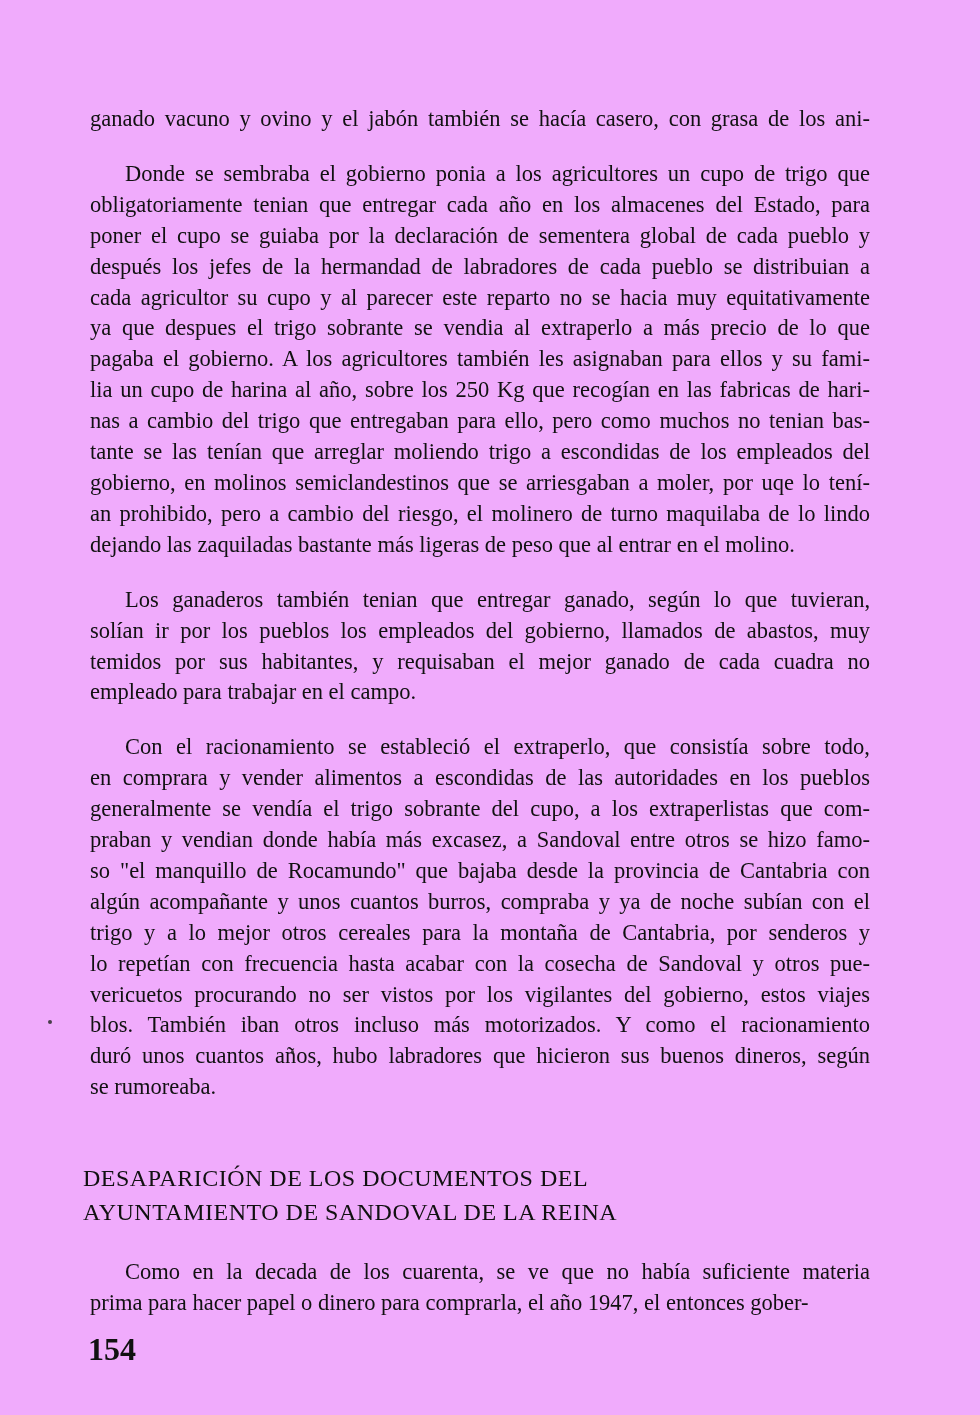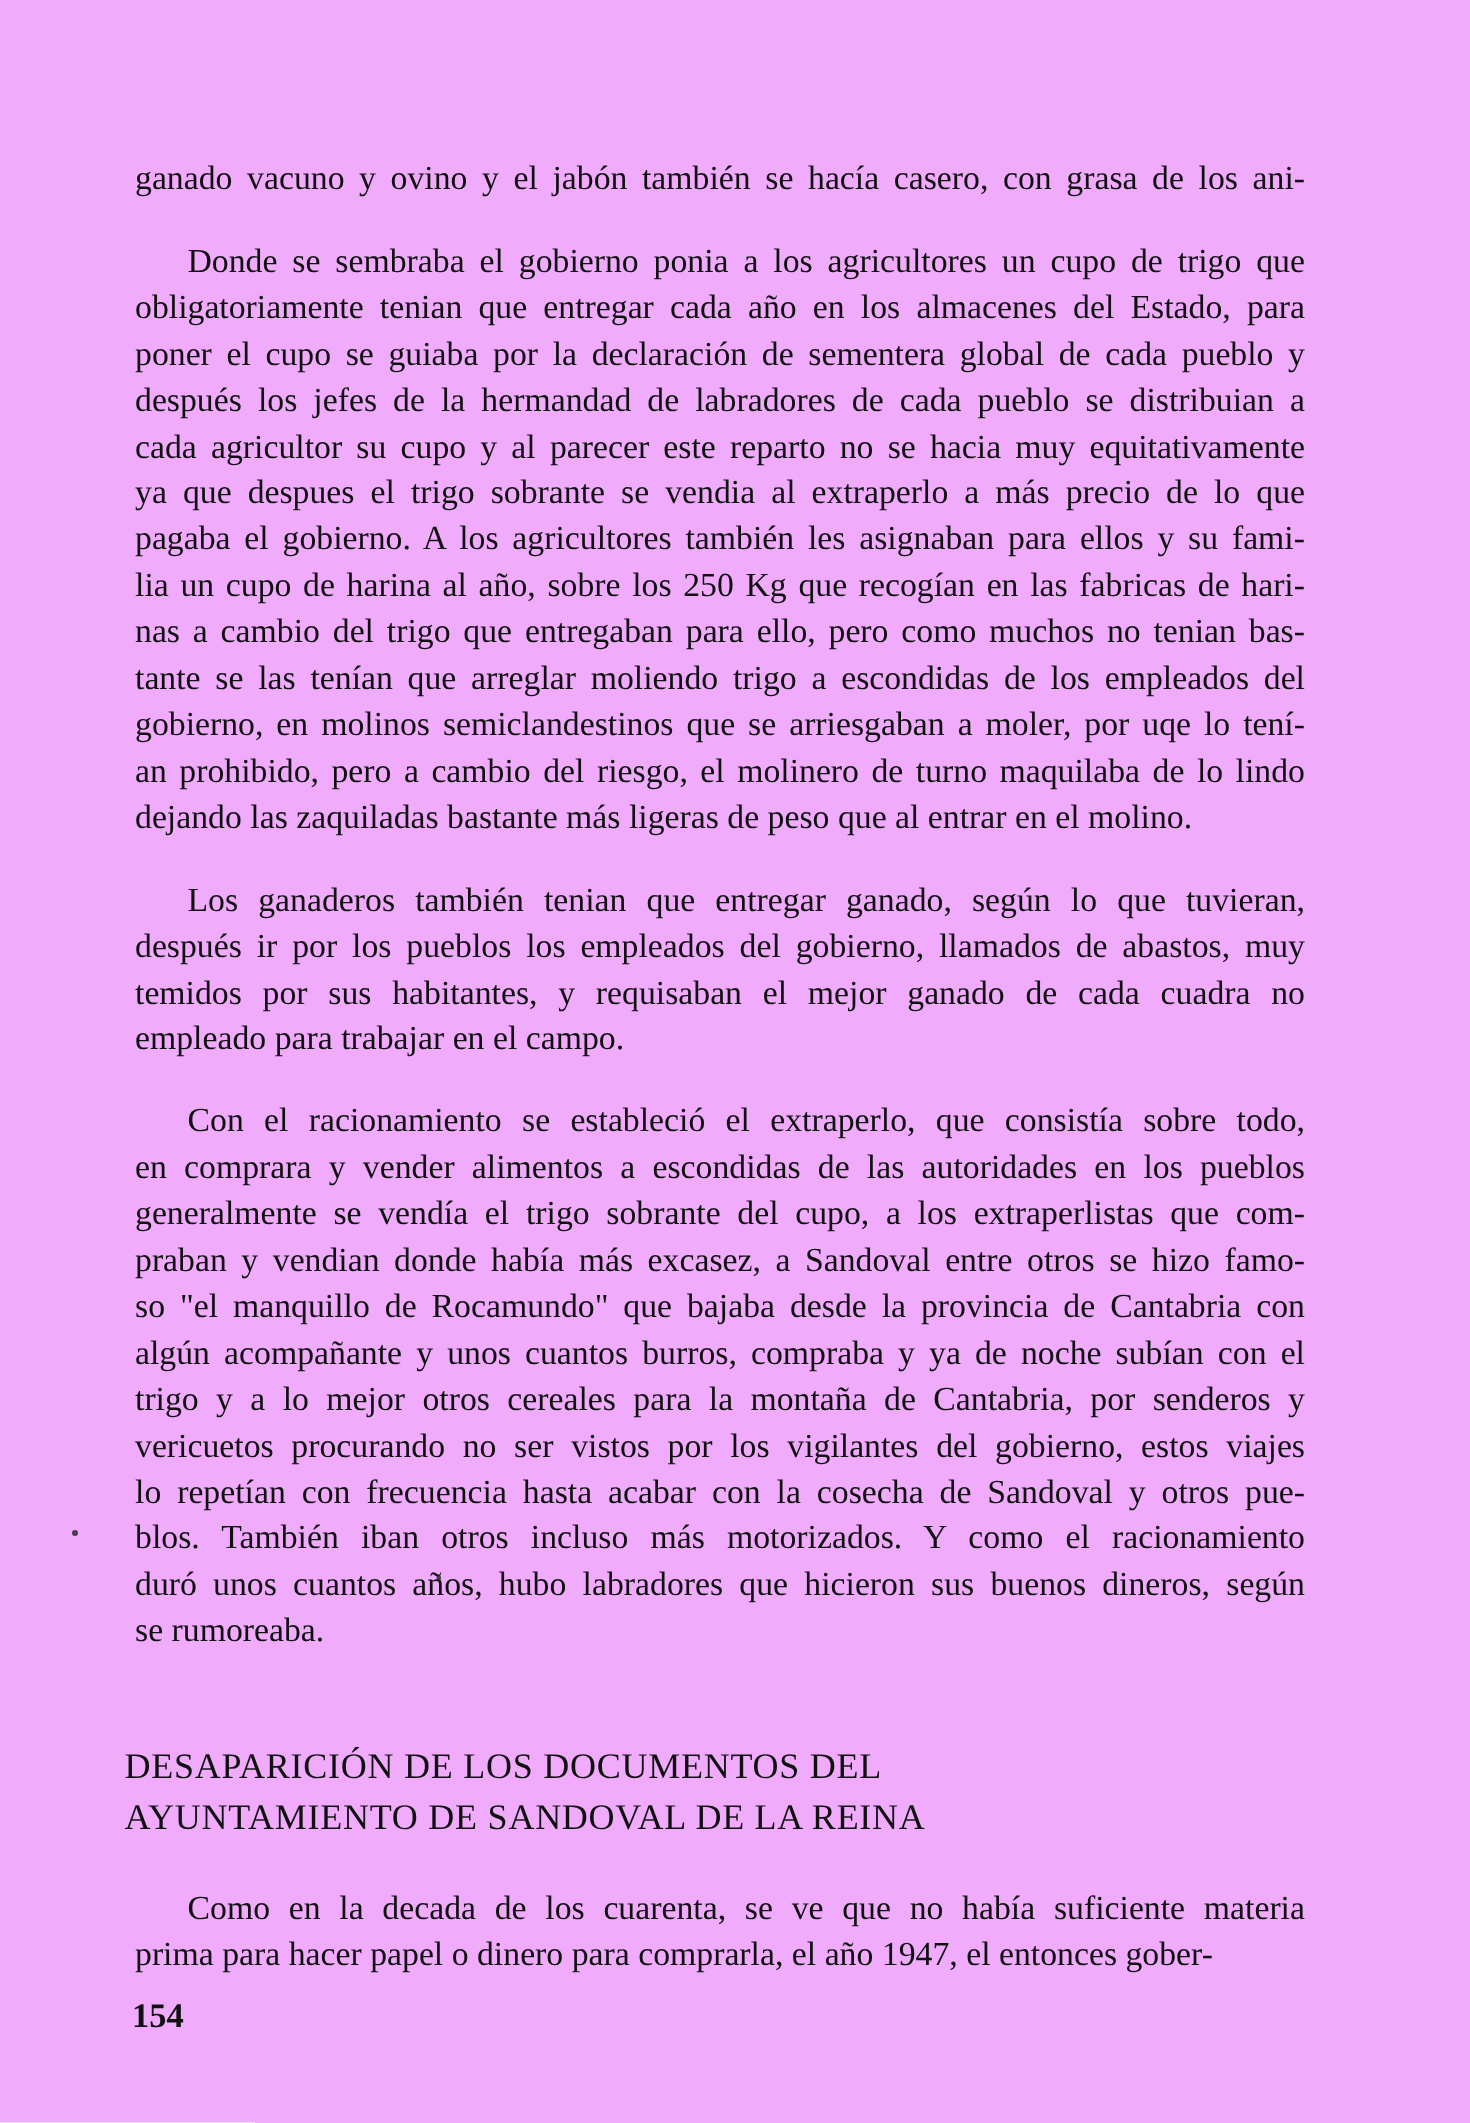--- a/index.html
+++ b/index.html
@@ -32,21 +32,21 @@
     font-weight: normal;
     letter-spacing: 0.5px;
     position: relative;
     left: -7px;
   }
   .after-heading { margin-top: 28px; }
   .page-number {
     position: absolute;
     left: 88px;
     top: 1331px;
-    font-size: 23px;
+    font-size: 32px;
     font-weight: bold;
   }
   .artifact {
     position: absolute;
     background: #2a2a2a;
     border-radius: 50%;
     opacity: 0.85;
   }
   .dot1 { left: 48px; top: 1020px; width: 4px; height: 4px; }
   .dot2 { left: 291px; top: 1050px; width: 3px; height: 4px; }
@@ -72,35 +72,35 @@
         <div class="line">lia un cupo de harina al año, sobre los 250 Kg que recogían en las fabricas de hari-</div>
         <div class="line">nas a cambio del trigo que entregaban para ello, pero como muchos no tenian bas-</div>
         <div class="line">tante se las tenían que arreglar moliendo trigo a escondidas de los empleados del</div>
         <div class="line">gobierno, en molinos semiclandestinos que se arriesgaban a moler, por uqe lo tení-</div>
         <div class="line">an prohibido, pero a cambio del riesgo, el molinero de turno maquilaba de lo lindo</div>
         <div class="line last">dejando las zaquiladas bastante más ligeras de peso que al entrar en el molino.</div>
       </div>
 
     <div class="para indent">
         <div class="line">Los ganaderos también tenian que entregar ganado, según lo que tuvieran,</div>
-        <div class="line">después ir por los pueblos los empleados del gobierno, llamados de abastos, muy</div>
+        <div class="line">solían ir por los pueblos los empleados del gobierno, llamados de abastos, muy</div>
         <div class="line">temidos por sus habitantes, y requisaban el mejor ganado de cada cuadra no</div>
         <div class="line last">empleado para trabajar en el campo.</div>
       </div>
 
     <div class="para indent">
         <div class="line">Con el racionamiento se estableció el extraperlo,  que  consistía sobre todo,</div>
         <div class="line">en comprara y vender alimentos  a escondidas de las autoridades en los pueblos</div>
         <div class="line">generalmente se vendía el trigo sobrante del cupo, a los extraperlistas que com-</div>
         <div class="line">praban y vendian donde había más excasez, a Sandoval entre otros se hizo famo-</div>
         <div class="line">so "el manquillo de Rocamundo" que bajaba desde la provincia de Cantabria  con</div>
         <div class="line">algún acompañante y unos cuantos burros, compraba y ya de noche subían con el</div>
         <div class="line">trigo y a lo mejor otros cereales  para la montaña de Cantabria, por senderos y</div>
+        <div class="line">lo repetían con frecuencia hasta acabar con la cosecha de Sandoval y otros pue-</div>
         <div class="line">vericuetos procurando no ser vistos por los vigilantes del gobierno, estos viajes</div>
-        <div class="line">lo repetían con frecuencia hasta acabar con la cosecha de Sandoval y otros pue-</div>
         <div class="line">blos. También iban otros incluso más motorizados. Y como el racionamiento</div>
         <div class="line">duró unos cuantos años, hubo labradores que hicieron sus buenos dineros, según</div>
         <div class="line last">se rumoreaba.</div>
       </div>
 
     <h2 class="heading">
       <div>DESAPARICIÓN  DE LOS DOCUMENTOS DEL</div>
       <div>AYUNTAMIENTO DE SANDOVAL DE LA REINA</div>
     </h2>
 

